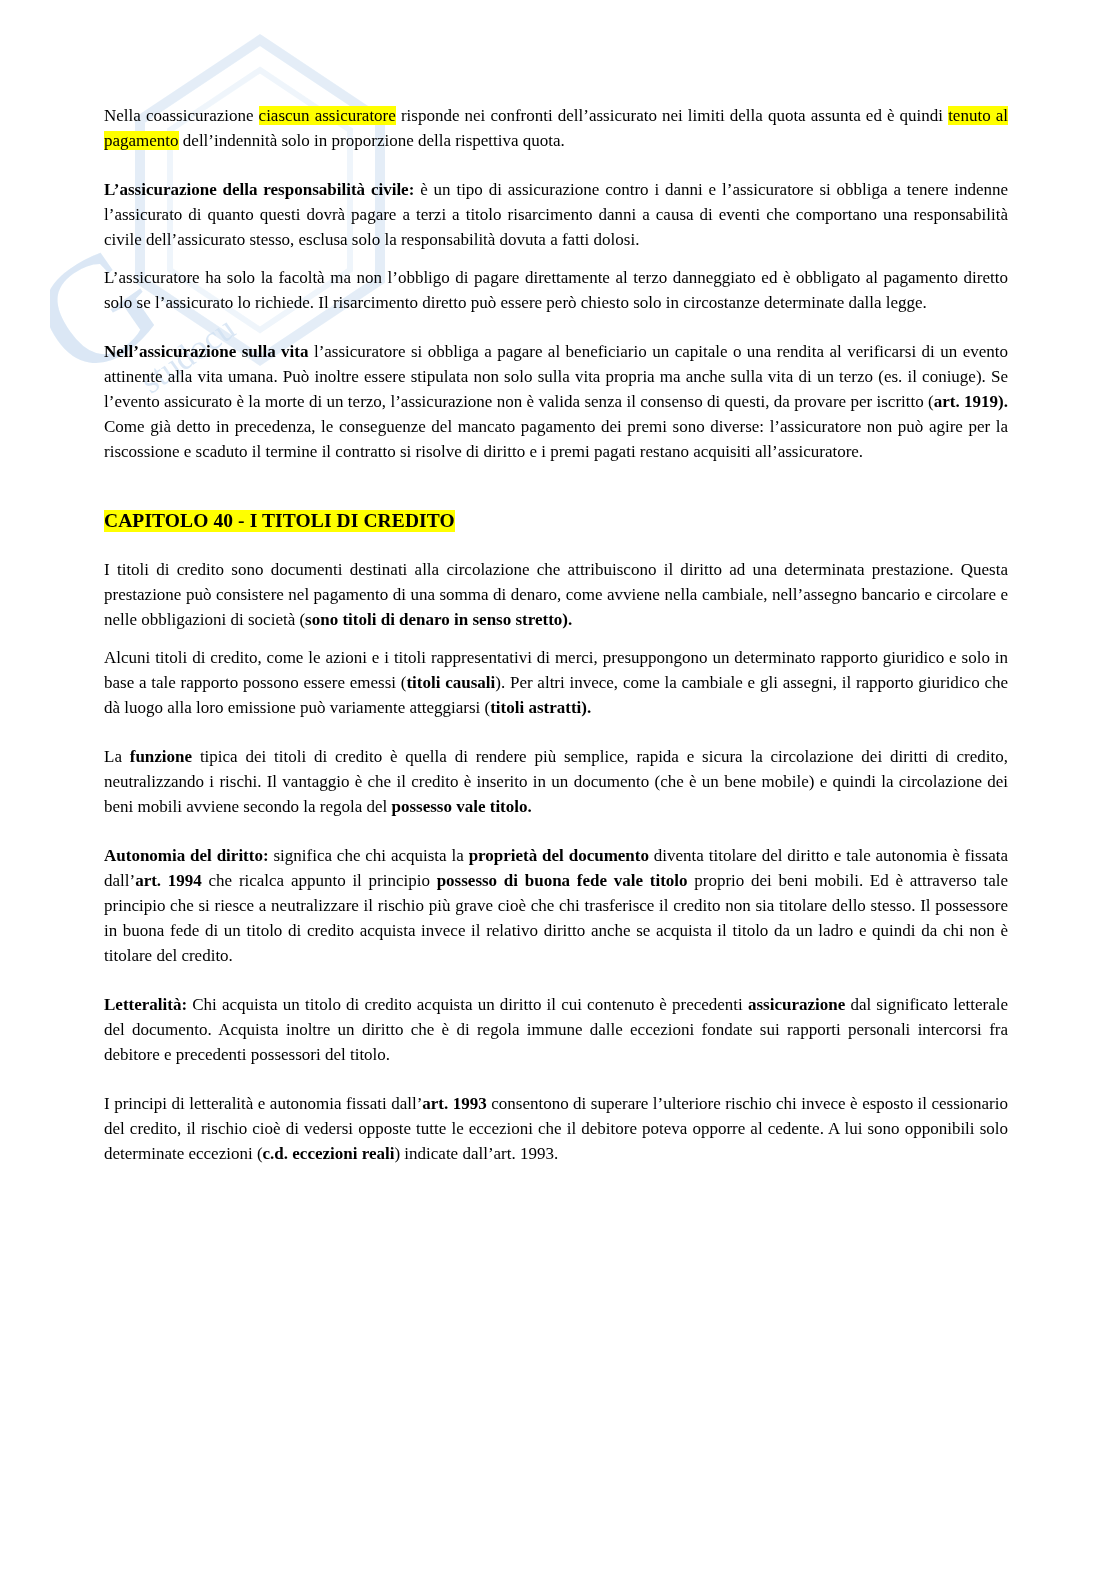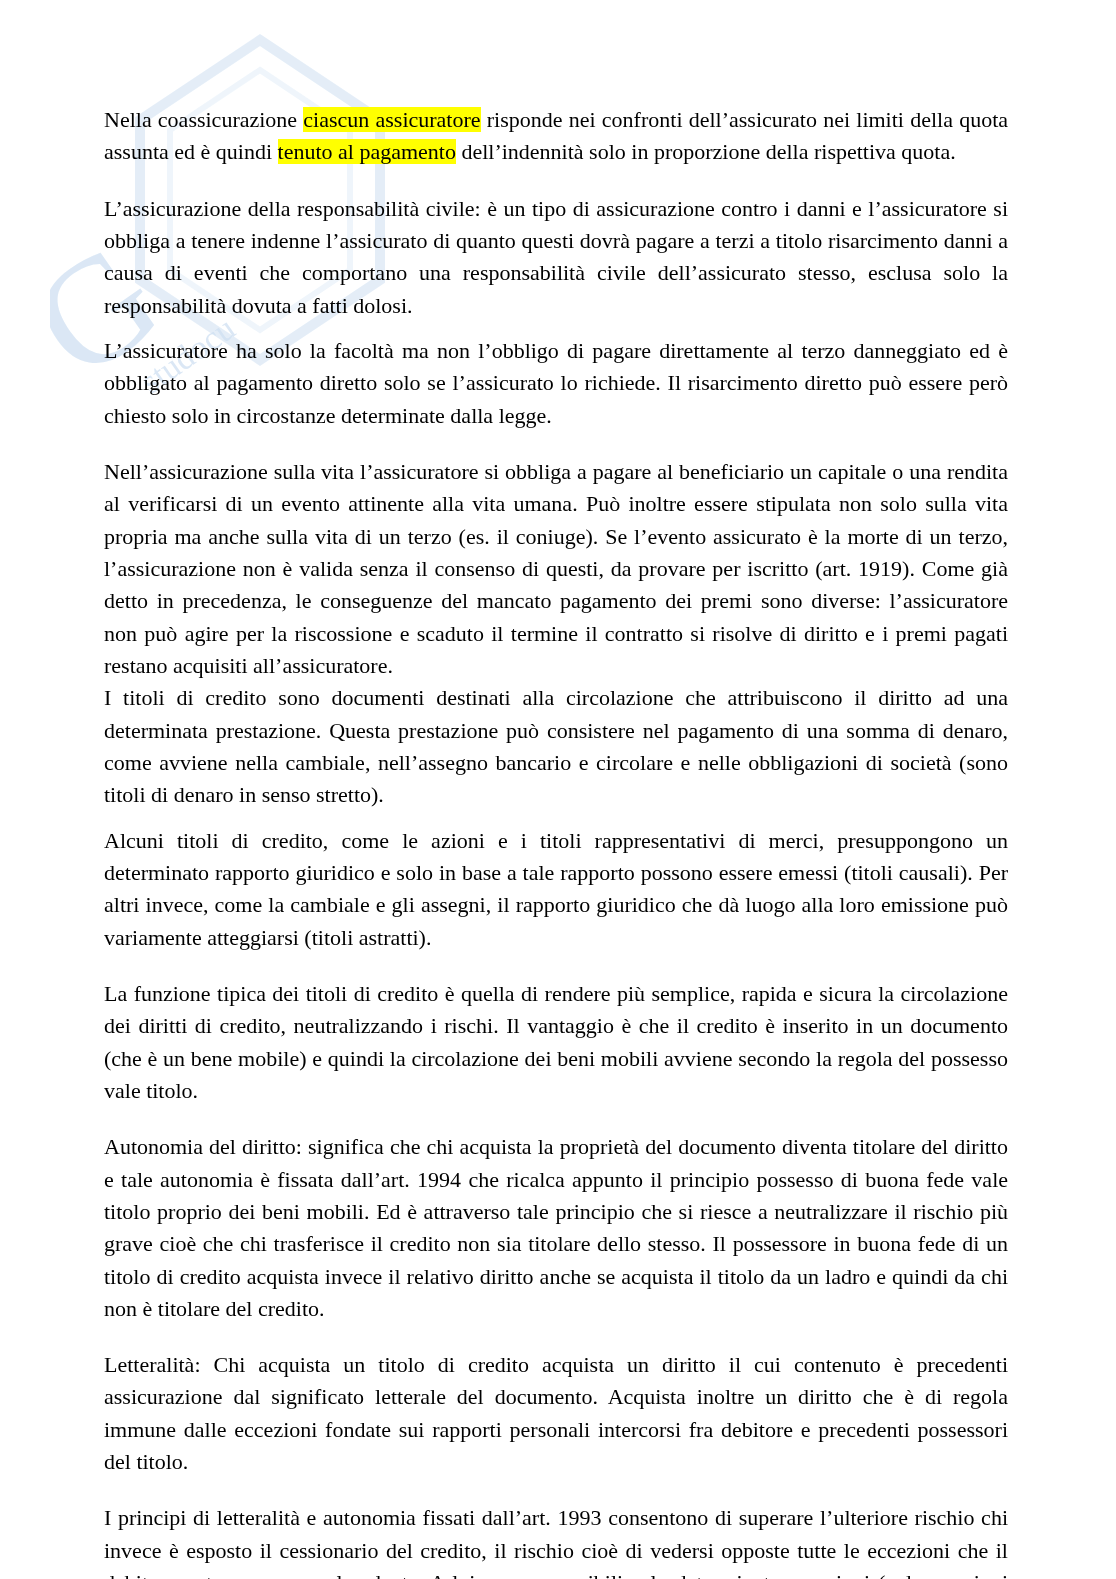--- a/index.html
+++ b/index.html
@@ -31,26 +31,26 @@
     opacity: 0.75;
   }
   .content {
     position: relative;
     z-index: 2;
     padding: 104px 108px 0 104px;
   }
   p {
     margin: 0;
     text-align: justify;
-    font-size: 22px;
+    font-size: 17px;
     line-height: 1.47;
     hyphens: none;
   }
   b, .b {
-    font-weight: normal;
+    font-weight: bold;
   }
   .hl-yellow {
     background: #ffff00;
   }
   .heading-hl {
     display: inline-block;
     background: #ffff00;
     font-weight: bold;
     font-size: 19.5px;
     letter-spacing: 0.1px;
@@ -82,20 +82,23 @@
     </svg>
   </div>
 
   <div class="content">
 
     <p id="p1"><span>Nella coassicurazione </span><span class="hl-yellow">ciascun assicuratore</span><span> risponde nei confronti dell’assicurato nei limiti della quota assunta ed è quindi </span><span class="hl-yellow">tenuto al pagamento</span><span> dell’indennità solo in proporzione della rispettiva quota.</span></p>
     <p class="para-block" id="p2"><b>L’assicurazione della responsabilità civile:</b><span> è un tipo di assicurazione contro i danni e l’assicuratore si obbliga a tenere indenne l’assicurato di quanto questi dovrà pagare a terzi a titolo risarcimento danni a causa di eventi che comportano una responsabilità civile dell’assicurato stesso, esclusa solo la responsabilità dovuta a fatti dolosi.</span></p>
     <p class="para-tight" id="p3"><span>L’assicuratore ha solo la facoltà ma non l’obbligo di pagare direttamente al terzo danneggiato ed è obbligato al pagamento diretto solo se l’assicurato lo richiede. Il risarcimento diretto può essere però chiesto solo in circostanze determinate dalla legge.</span></p>
     <p class="para-block" id="p4"><b>Nell’assicurazione sulla vita</b><span> l’assicuratore si obbliga a pagare al beneficiario un capitale o una rendita al verificarsi di un evento attinente alla vita umana. Può inoltre essere stipulata non solo sulla vita propria ma anche sulla vita di un terzo (es. il coniuge). Se l’evento assicurato è la morte di un terzo, l’assicurazione non è valida senza il consenso di questi, da provare per iscritto (</span><b>art. 1919).</b><span> Come già detto in precedenza, le conseguenze del mancato pagamento dei premi sono diverse: l’assicuratore non può agire per la riscossione e scaduto il termine il contratto si risolve di diritto e i premi pagati restano acquisiti all’assicuratore.</span></p>
 
+    <div class="heading-wrap">
+      <span class="heading-hl">CAPITOLO 40 - I TITOLI DI CREDITO</span>
+    </div>
 
     <p id="p5"><span>I titoli di credito sono documenti destinati alla circolazione che attribuiscono il diritto ad una determinata prestazione. Questa prestazione può consistere nel pagamento di una somma di denaro, come avviene nella cambiale, nell’assegno bancario e circolare e nelle obbligazioni di società (</span><b>sono titoli di denaro in senso stretto).</b></p>
     <p class="para-tight" id="p6"><span>Alcuni titoli di credito, come le azioni e i titoli rappresentativi di merci, presuppongono un determinato rapporto giuridico e solo in base a tale rapporto possono essere emessi (</span><b>titoli causali</b><span>). Per altri invece, come la cambiale e gli assegni, il rapporto giuridico che dà luogo alla loro emissione può variamente atteggiarsi (</span><b>titoli astratti).</b></p>
     <p class="para-block" id="p7"><span>La </span><b>funzione</b><span> tipica dei titoli di credito è quella di rendere più semplice, rapida e sicura la circolazione dei diritti di credito, neutralizzando i rischi. Il vantaggio è che il credito è inserito in un documento (che è un bene mobile) e quindi la circolazione dei beni mobili avviene secondo la regola del </span><b>possesso vale titolo.</b></p>
     <p class="para-block" id="p8"><b>Autonomia del diritto:</b><span> significa che chi acquista la </span><b>proprietà del documento</b><span> diventa titolare del diritto e tale autonomia è fissata dall’</span><b>art. 1994</b><span> che ricalca appunto il principio </span><b>possesso di buona fede vale titolo</b><span> proprio dei beni mobili. Ed è attraverso tale principio che si riesce a neutralizzare il rischio più grave cioè che chi trasferisce il credito non sia titolare dello stesso. Il possessore in buona fede di un titolo di credito acquista invece il relativo diritto anche se acquista il titolo da un ladro e quindi da chi non è titolare del credito.</span></p>
     <p class="para-block" id="p9"><b>Letteralità:</b><span> Chi acquista un titolo di credito acquista un diritto il cui contenuto è precedenti </span><b>assicurazione</b><span> dal significato letterale del documento. Acquista inoltre un diritto che è di regola immune dalle eccezioni fondate sui rapporti personali intercorsi fra debitore e precedenti possessori del titolo.</span></p>
     <p class="para-block" id="p10"><span>I principi di letteralità e autonomia fissati dall’</span><b>art. 1993</b><span> consentono di superare l’ulteriore rischio chi invece è esposto il cessionario del credito, il rischio cioè di vedersi opposte tutte le eccezioni che il debitore poteva opporre al cedente. A lui sono opponibili solo determinate eccezioni (</span><b>c.d. eccezioni reali</b><span>) indicate dall’art. 1993.</span></p>
 
   </div>
 </div>

